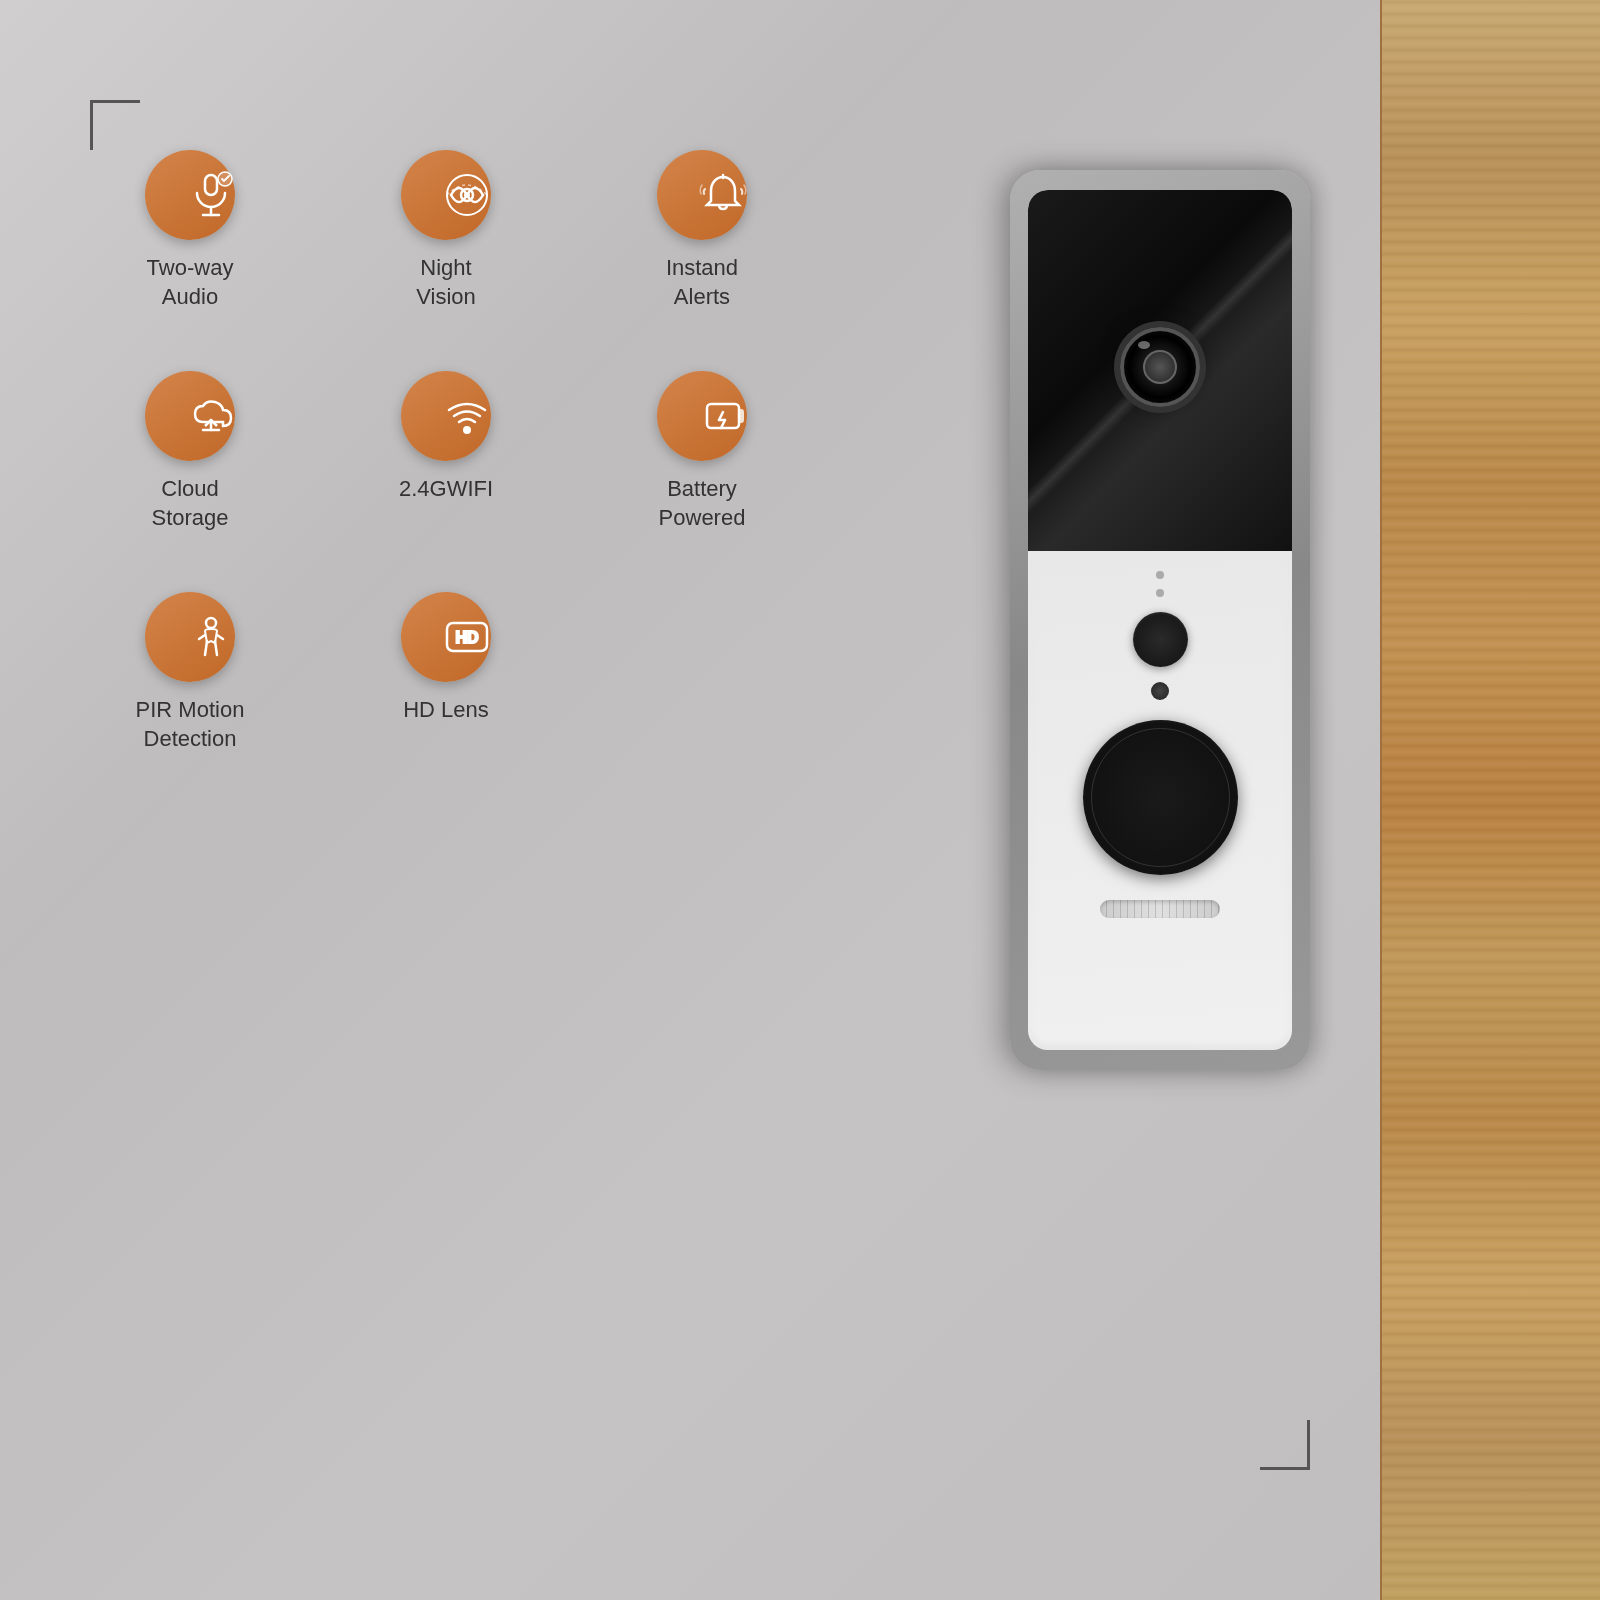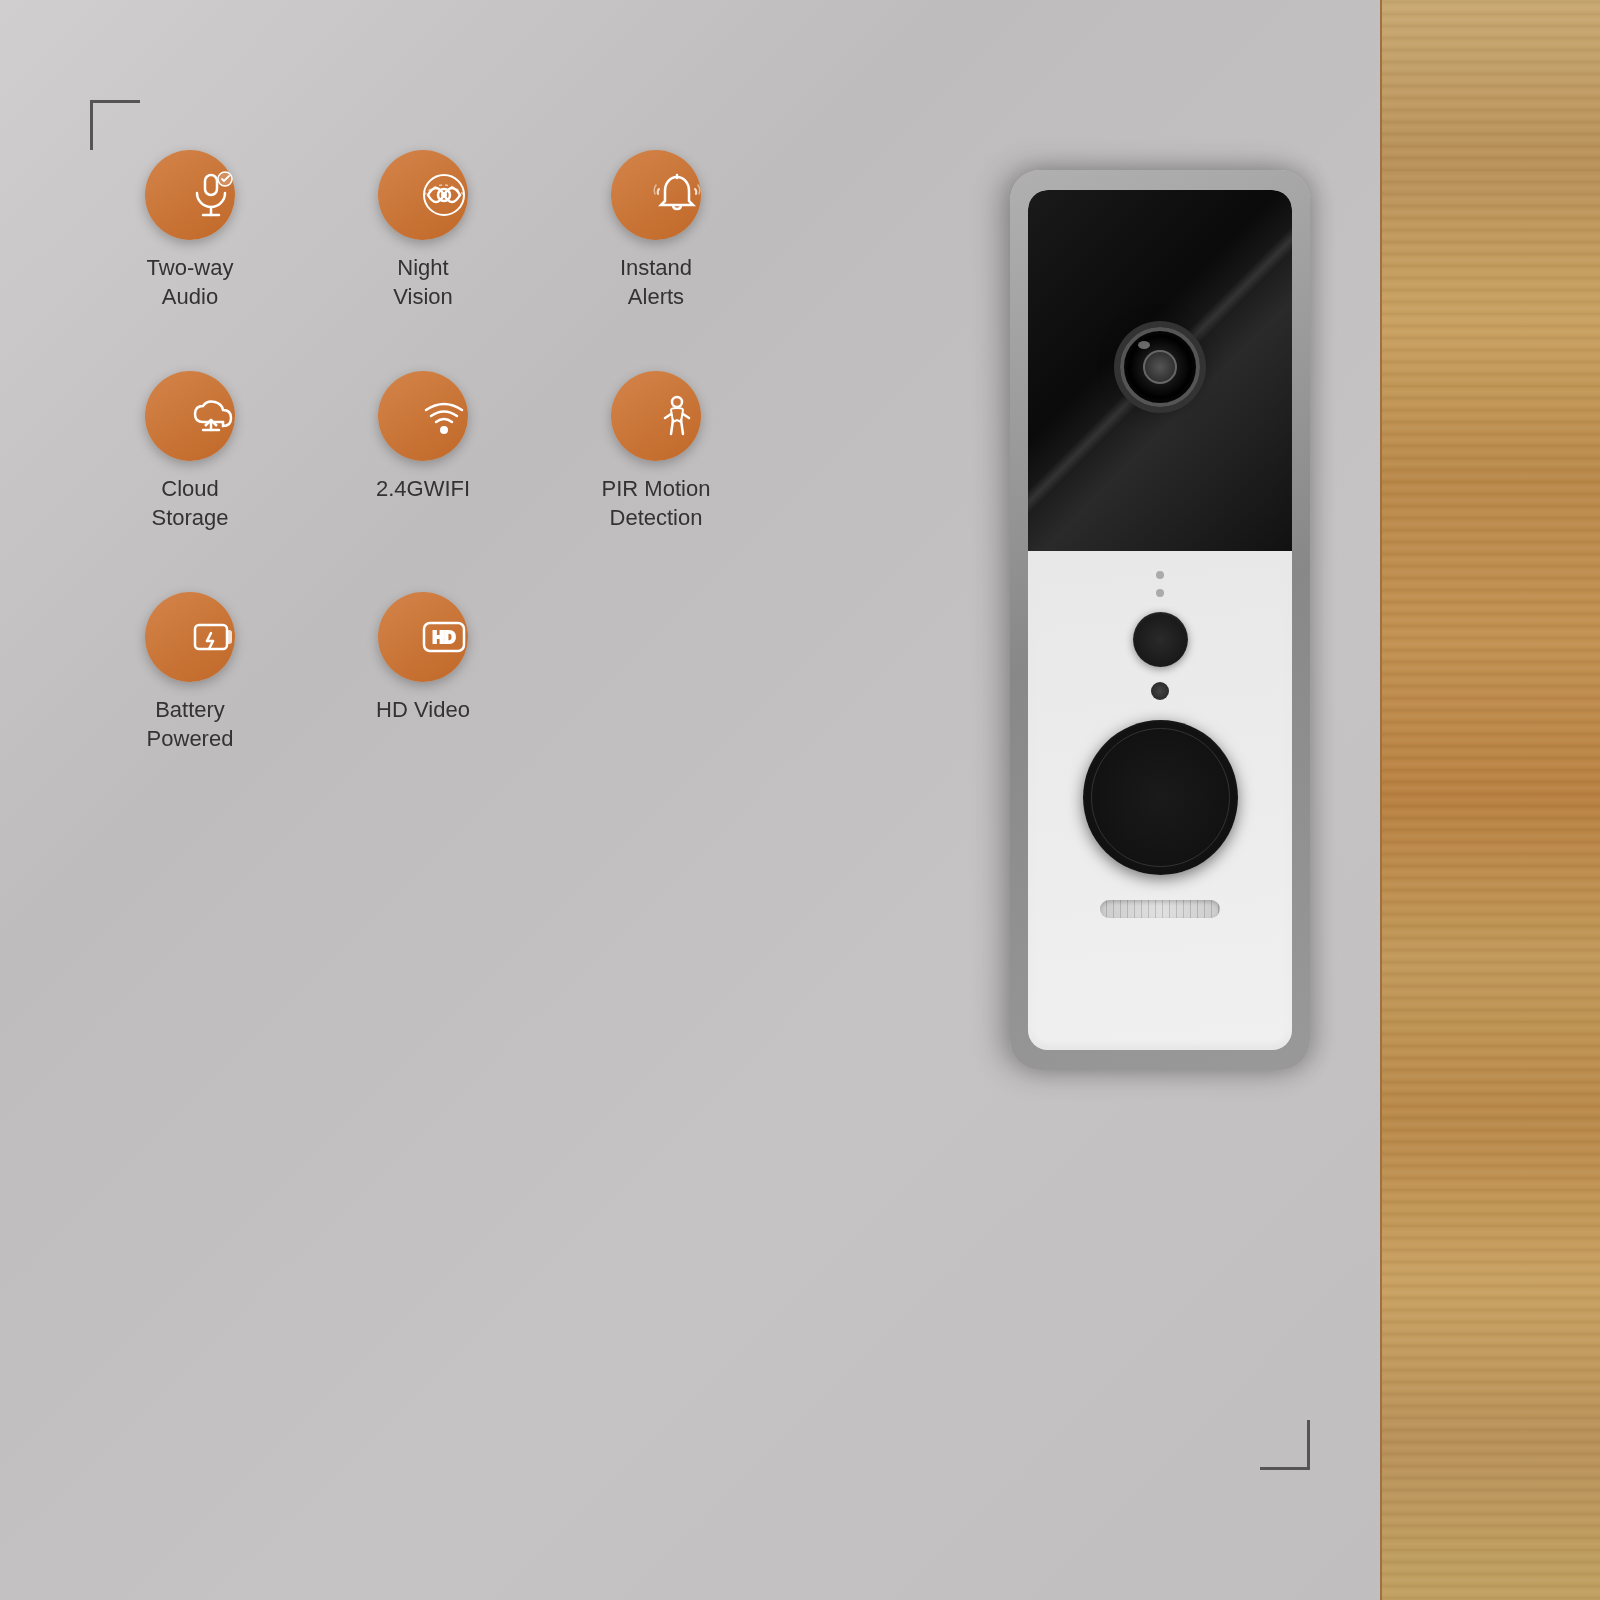--- a/index.html
+++ b/index.html
@@ -70,21 +70,21 @@
     .features-area {
       position: absolute;
       left: 60px;
       top: 150px;
       width: 680px;
     }
 
     .features-grid {
       display: grid;
       grid-template-columns: repeat(3, 200px);
-      gap: 60px 33px;
+      gap: 60px 56px;
       margin-left: 30px;
     }
 
     .feature-item {
       display: flex;
       flex-direction: column;
       align-items: center;
       gap: 14px;
     }
 
@@ -366,52 +366,52 @@
           <path d="M16 30 Q24 24 32 30" stroke="white" stroke-width="2.5" fill="none" stroke-linecap="round"></path>
           <circle cx="24" cy="38" r="3" fill="white"></circle>
         </svg>
       </div>
       <div class="feature-label">2.4GWIFI</div>
     </div>
 
     <div class="feature-item">
       <div class="feature-icon-circle">
         <svg viewBox="0 0 48 48">
+          <rect x="8" y="12" width="32" height="24" rx="4" stroke="white" stroke-width="2.5" fill="none"></rect>
+          <rect x="40" y="18" width="4" height="12" rx="2" fill="white" opacity="0.8"></rect>
+          <line x1="24" y1="20" x2="20" y2="28" stroke="white" stroke-width="2.5" stroke-linecap="round"></line>
+          <line x1="20" y1="28" x2="26" y2="28" stroke="white" stroke-width="2.5" stroke-linecap="round"></line>
+          <line x1="26" y1="28" x2="22" y2="36" stroke="white" stroke-width="2.5" stroke-linecap="round"></line>
+        </svg>
+      </div>
+      <div class="feature-label">Battery<br>Powered</div>
+    </div>
+
+    <div class="feature-item">
+      <div class="feature-icon-circle">
+        <svg viewBox="0 0 48 48">
           <circle cx="24" cy="10" r="5" stroke="white" stroke-width="2.5" fill="none"></circle>
           <path d="M18 18 Q18 16 24 16 Q30 16 30 18 L28 30 L24 28 L20 30 Z" stroke="white" stroke-width="2" fill="none"></path>
           <line x1="20" y1="28" x2="18" y2="42" stroke="white" stroke-width="2.5" stroke-linecap="round"></line>
           <line x1="28" y1="28" x2="30" y2="42" stroke="white" stroke-width="2.5" stroke-linecap="round"></line>
           <line x1="18" y1="22" x2="12" y2="26" stroke="white" stroke-width="2.5" stroke-linecap="round"></line>
           <line x1="30" y1="22" x2="36" y2="26" stroke="white" stroke-width="2.5" stroke-linecap="round"></line>
         </svg>
       </div>
       <div class="feature-label">PIR Motion<br>Detection</div>
     </div>
 
     <div class="feature-item">
       <div class="feature-icon-circle">
         <svg viewBox="0 0 48 48">
-          <rect x="8" y="12" width="32" height="24" rx="4" stroke="white" stroke-width="2.5" fill="none"></rect>
-          <rect x="40" y="18" width="4" height="12" rx="2" fill="white" opacity="0.8"></rect>
-          <line x1="24" y1="20" x2="20" y2="28" stroke="white" stroke-width="2.5" stroke-linecap="round"></line>
-          <line x1="20" y1="28" x2="26" y2="28" stroke="white" stroke-width="2.5" stroke-linecap="round"></line>
-          <line x1="26" y1="28" x2="22" y2="36" stroke="white" stroke-width="2.5" stroke-linecap="round"></line>
-        </svg>
-      </div>
-      <div class="feature-label">Battery<br>Powered</div>
-    </div>
-
-    <div class="feature-item">
-      <div class="feature-icon-circle">
-        <svg viewBox="0 0 48 48">
           <rect x="4" y="10" width="40" height="28" rx="6" stroke="white" stroke-width="2.5" fill="none"></rect>
           <text x="24" y="30" text-anchor="middle" font-size="16" font-weight="bold" fill="white" font-family="Arial">HD</text>
         </svg>
       </div>
-      <div class="feature-label">HD Video</div>
+      <div class="feature-label">HD Lens</div>
     </div>
 
 
 
   </div>
 </div>
 
 <div class="doorbell-container">
   <div class="doorbell-mount">
     <div class="doorbell-body">

